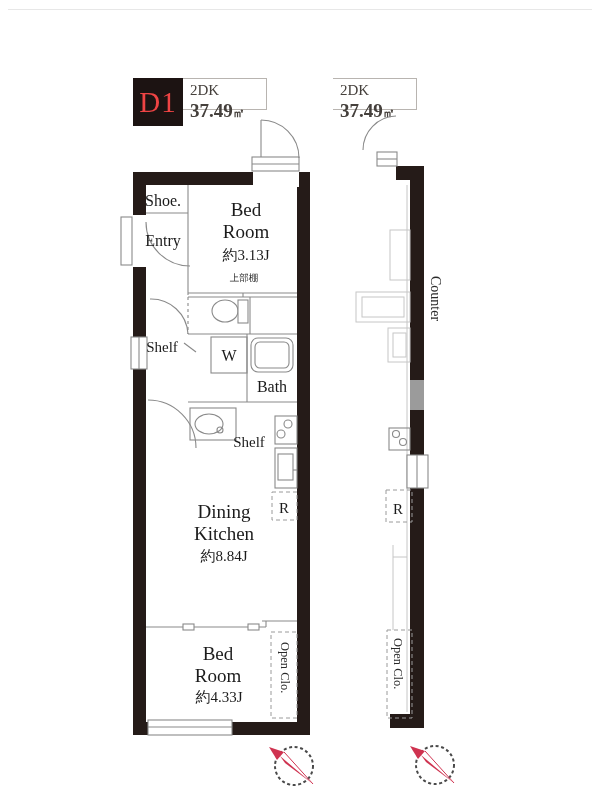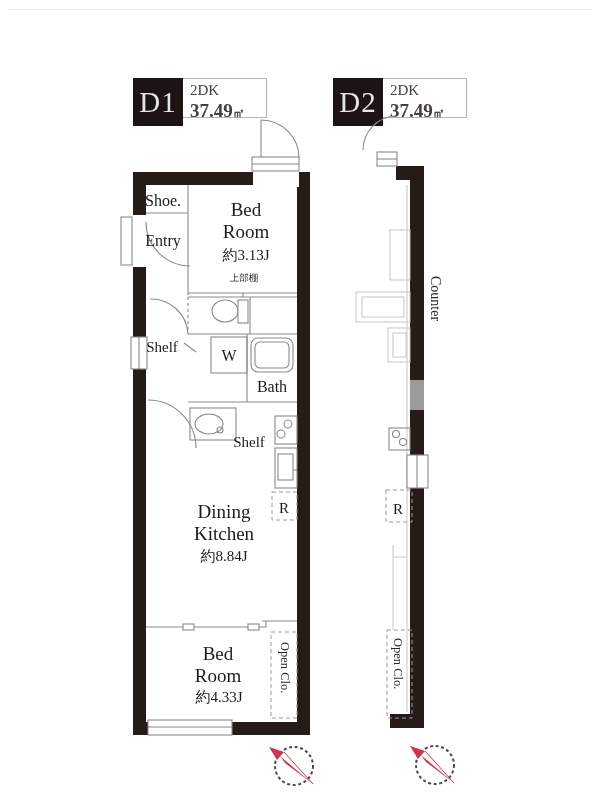--- a/index.html
+++ b/index.html
@@ -1,23 +1,23 @@
 <!DOCTYPE html>
 <html><head>
 <meta charset="utf-8">
 <style>
   html,body{margin:0;padding:0;background:#fff;}
   .canvas{position:relative;width:600px;height:800px;background:#ffffff;overflow:hidden;
           font-family:"Liberation Serif","DejaVu Serif",serif;}
   .edge-line{position:absolute;left:8px;top:9px;width:584px;height:1px;background:#e7e7e7;}
   .unit{position:absolute;display:flex;}
-  .unit-badge{width:50px;height:48px;background:#1c1312;color:#e5e5e5;display:flex;
+  .unit-badge{width:50px;height:48px;background:#1c1312;color:#ef4444;display:flex;
               align-items:center;justify-content:center;
               font-size:29px;letter-spacing:1px;}
-  .unit-info{width:84px;height:40px;border:1px solid #b8b4b0;border-left:none;
+  .unit-info{width:84px;height:32px;border:1px solid #b8b4b0;border-left:none;
              box-sizing:border-box;padding:3px 0 0 7px;color:#45403c;}
   .unit-type{font-size:15px;line-height:17px;}
   .unit-area{font-size:19px;line-height:23px;font-weight:bold;}
   .unit-area .sq{font-size:12px;}
   svg text{font-family:"Liberation Serif","DejaVu Serif",serif;fill:#1b1b1b;}
   .t-room{font-size:19px;}
   .t-size{font-size:15px;}
   .t-lab{font-size:16px;}
   .t-lab2{font-size:15px;}
   .t-tiny{font-size:9.5px;fill:#2e2e2e;}
@@ -39,21 +39,20 @@
 
   <div class="unit" style="left:133px;top:78px;">
     <div class="unit-badge">D1</div>
     <div class="unit-info">
       <div class="unit-type">2DK</div>
       <div class="unit-area"><span>37.49</span><span class="sq">㎡</span></div>
     </div>
   </div>
 
   <div class="unit" style="left:333px;top:78px;">
-    <div class="unit-badge">D2</div>
     <div class="unit-info">
       <div class="unit-type">2DK</div>
       <div class="unit-area"><span>37.49</span><span class="sq">㎡</span></div>
     </div>
   </div>
 
   <svg width="600" height="800" viewBox="0 0 600 800" style="position:absolute;left:0;top:0;">
 
     <g>
 

